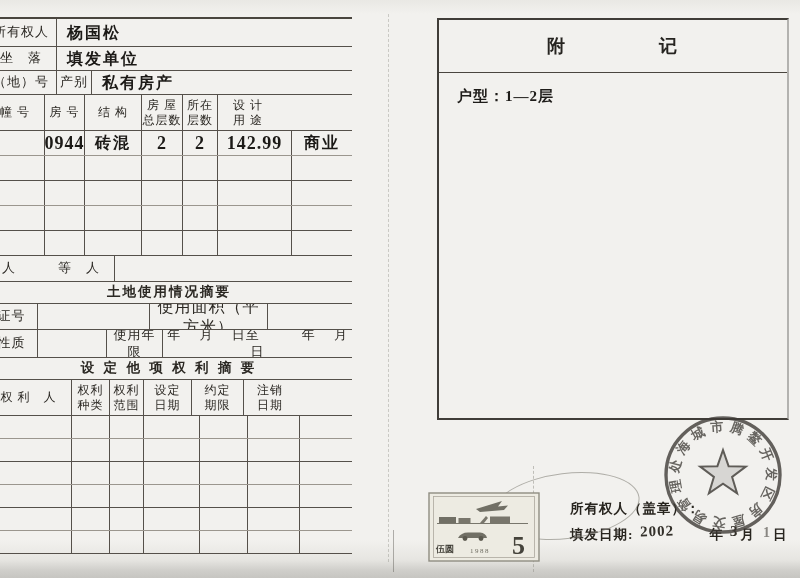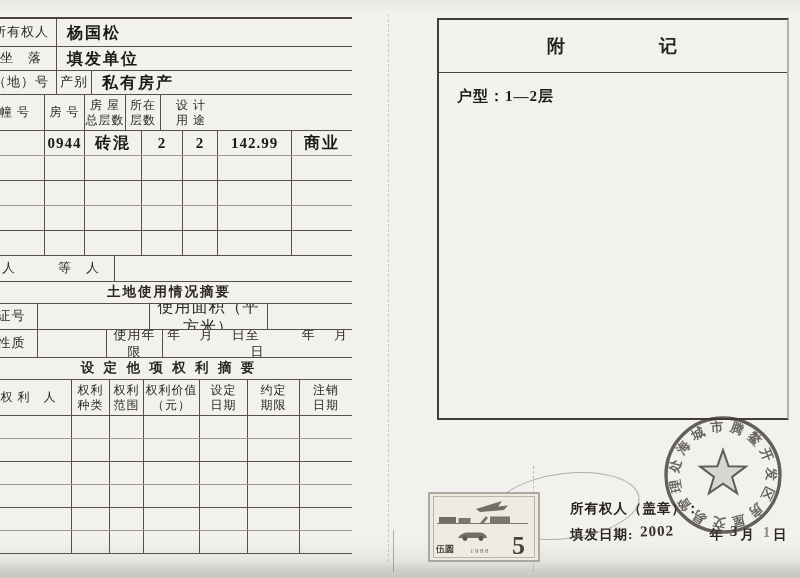--- a/index.html
+++ b/index.html
@@ -23,21 +23,21 @@
   .row{display:flex;box-sizing:border-box;border-bottom:1px solid #55504a;}
   .row.lt{border-bottom-color:#9b968e;}
   .cell{
     box-sizing:border-box;border-right:1px solid #55504a;
     display:flex;align-items:center;justify-content:center;
     font-size:13px;letter-spacing:1px;white-space:pre-line;text-align:center;
     line-height:1.25;color:#2b2823;overflow:hidden;
   }
   .cell.noR{border-right:none;}
   .val{font-weight:700;font-size:16px;letter-spacing:2px;color:#1c1a17;text-align:right;}
-  .num{font-weight:700;font-size:15px;letter-spacing:1px;color:#1c1a17;}
+  .num{font-weight:700;font-size:18px;letter-spacing:1px;color:#1c1a17;}
   .leftAl{justify-content:flex-start;padding-left:10px;}
   .hdr{font-size:12px;}
   
   .c1{width:59px}.c2{width:40px}.c3{width:57px}.c4{width:41px}.c5{width:35px}.c6{width:74px}.c7{width:60px}
   
   .d1{width:86px}.d2{width:38px}.d3{width:34px}.d4{width:56px}.d5{width:48px}.d6{width:52px}.d7{width:52px}
   
   .wL{width:71px}.wV{width:295px}.w126{width:126px}.w35{width:35px}.w134{width:134px}
   .w129{width:129px}.w237{width:237px}
   .w52{width:52px}.w112{width:112px}.w118{width:118px}.w84{width:84px}
@@ -94,20 +94,21 @@
 
     <div class="row" style="height:24px">
       <div class="cell wL">（地）号</div>
       <div class="cell w35">产别</div>
       <div class="cell w134 noR leftAl val">私有房产</div>
     </div>
 
     <div class="row" style="height:36px">
       <div class="cell c1 hdr">幢 号</div>
       <div class="cell c2 hdr">房 号</div>
+      <div class="cell c3 hdr">结 构</div>
       <div class="cell c4 hdr">房 屋
 总层数</div>
       <div class="cell c5 hdr">所在
 层数</div>
       <div class="cell c7 hdr noR">设 计
 用 途</div>
     </div>
 
     <div class="row lt" style="height:25px">
       <div class="cell c1"></div>
@@ -181,22 +182,20 @@
     <div class="row" style="height:22px">
       <div class="cell full noR sect">设 定 他 项 权 利 摘 要</div>
     </div>
 
     <div class="row" style="height:36px">
       <div class="cell d1 hdr">权 利　人</div>
       <div class="cell d2 hdr">权利
 种类</div>
       <div class="cell d3 hdr">权利
 范围</div>
-      <div class="cell d4 hdr">权利价值
-（元）</div>
       <div class="cell d5 hdr">设定
 日期</div>
       <div class="cell d6 hdr">约定
 期限</div>
       <div class="cell d7 hdr noR">注销
 日期</div>
     </div>
 
     <div class="row lt" style="height:23px">
       <div class="cell d1"></div>

